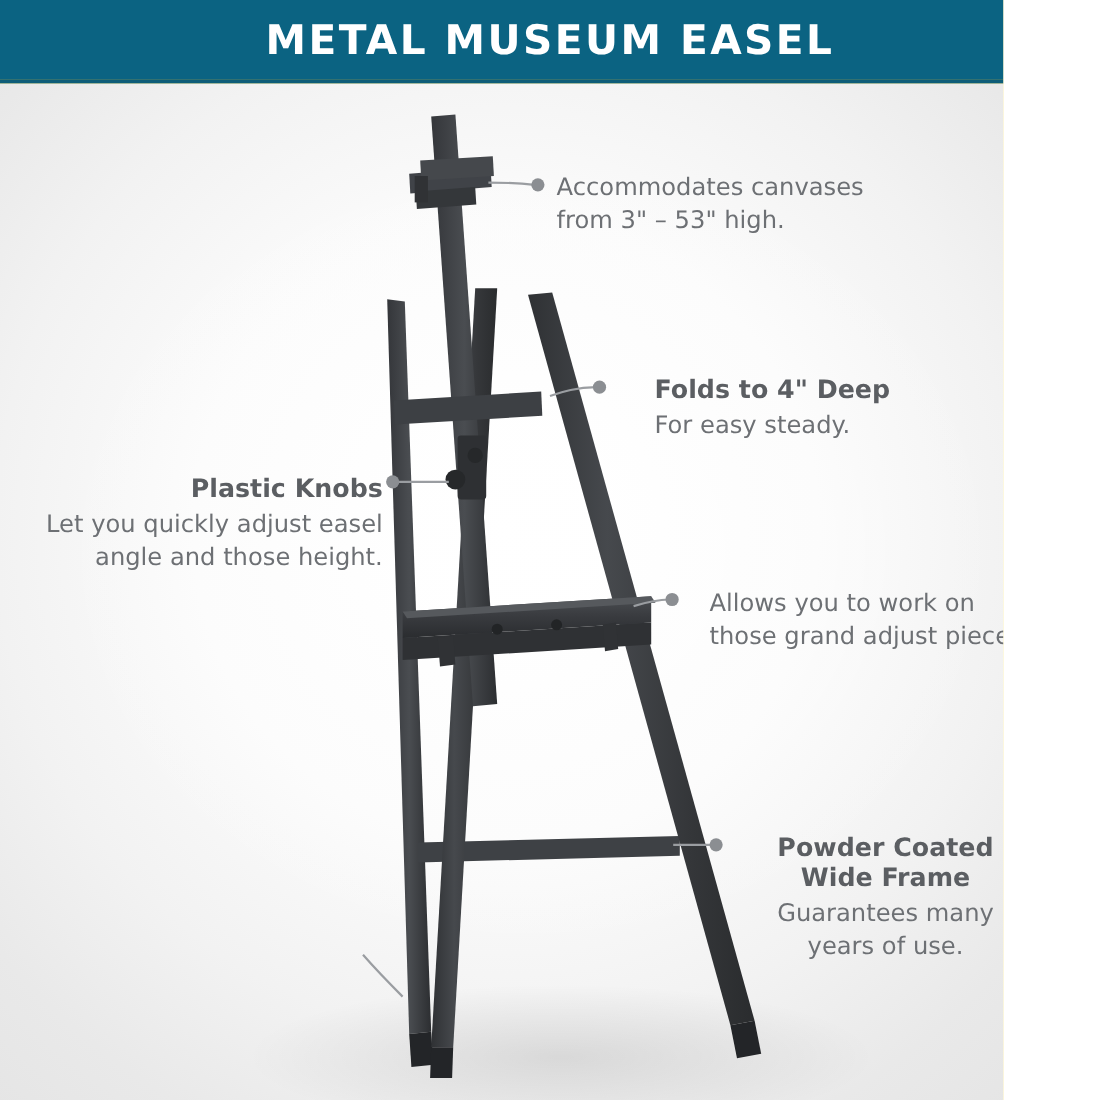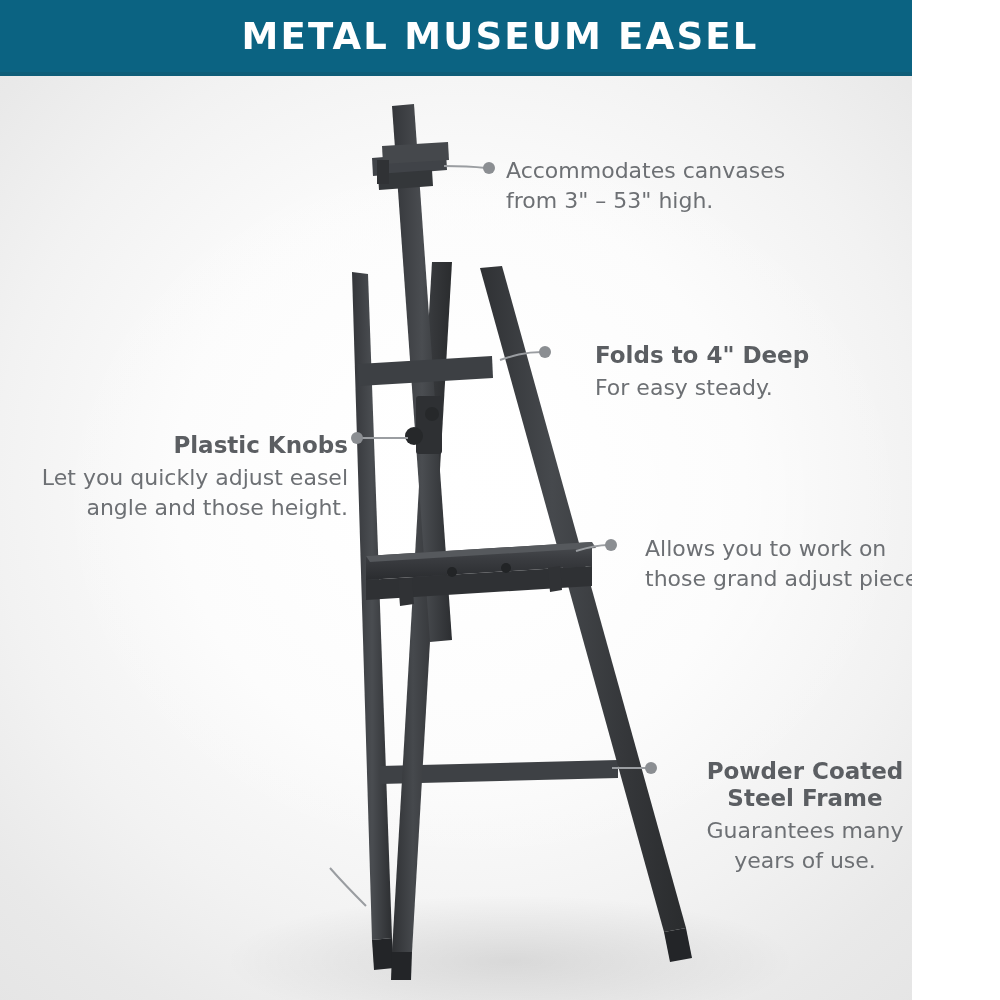--- a/index.html
+++ b/index.html
@@ -248,18 +248,18 @@
   </div>
 
   <div class="callout align-left" id="callout-tray">
     <div class="c-desc">Allows you to work on
 those grand adjust pieces</div>
   </div>
 
 
   <div class="callout align-center" id="callout-frame">
     <div class="c-title">Powder Coated
-Steel Frame</div>
+Wide Frame</div>
     <div class="c-desc">Guarantees many
 years of use.</div>
   </div>
 
 </div>
 
 </body></html>

